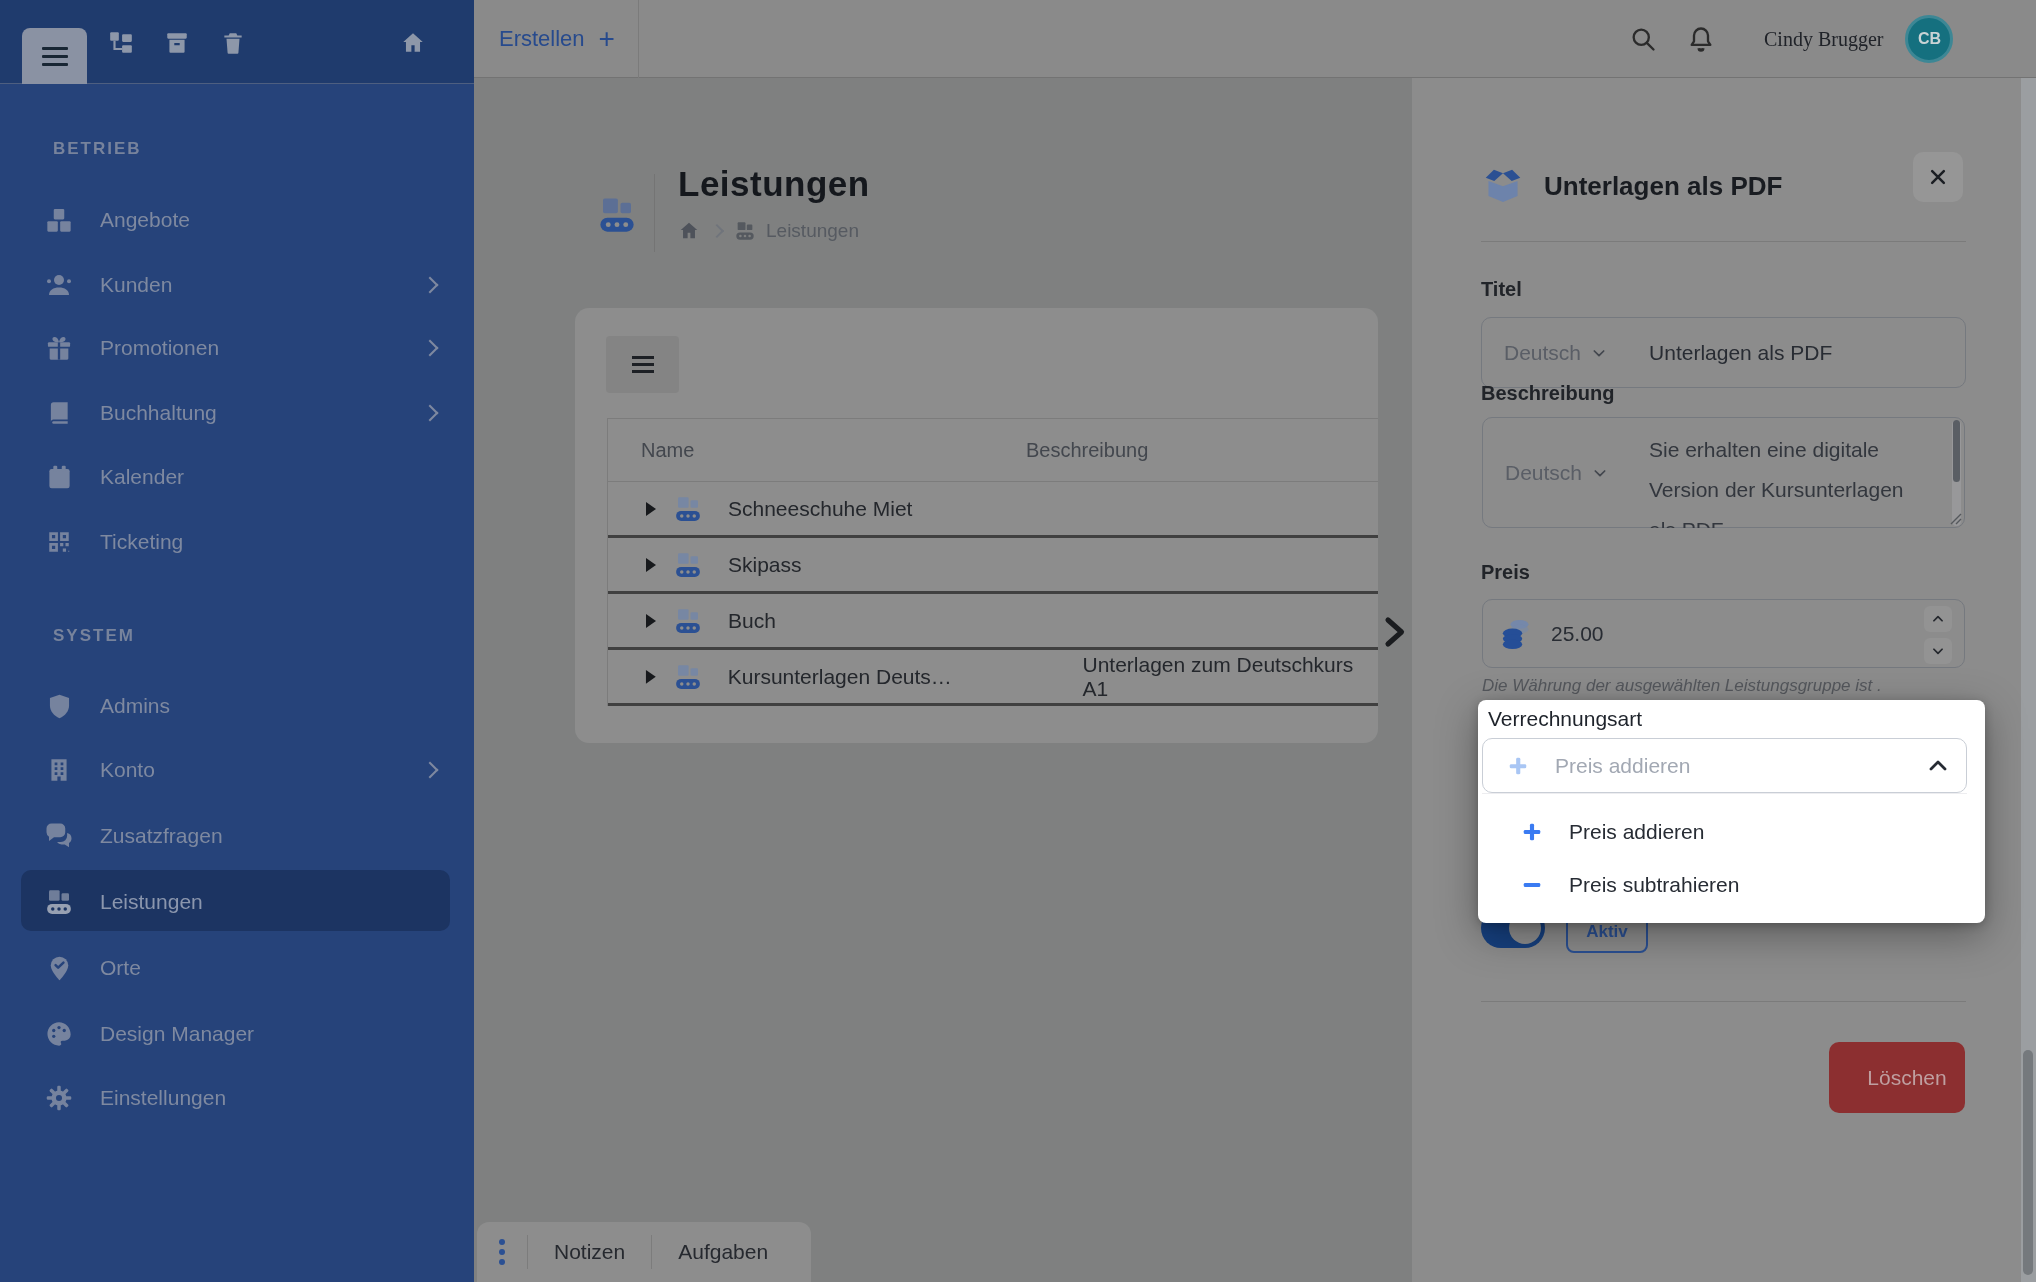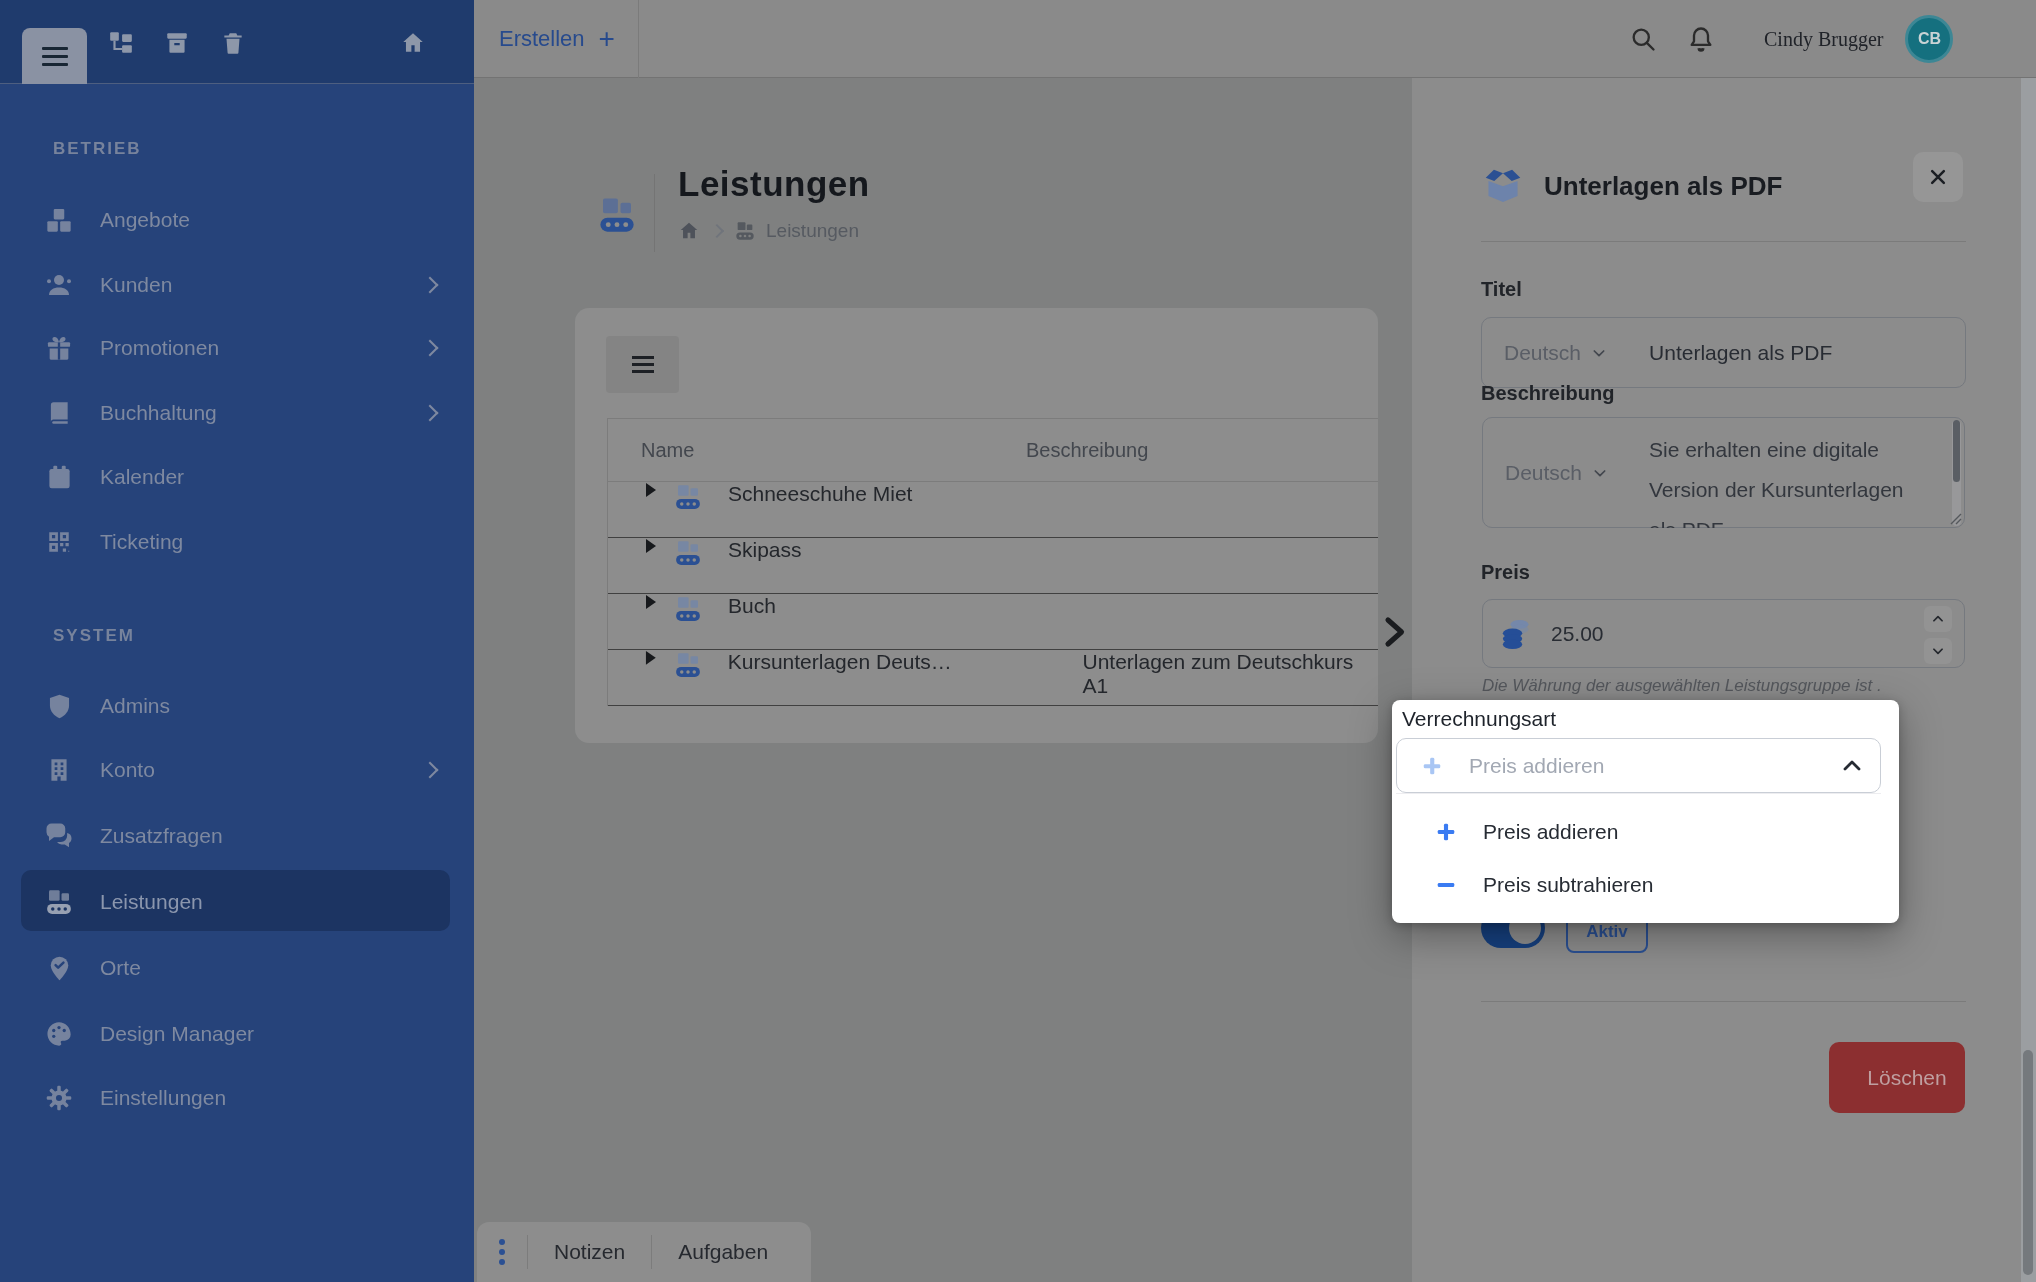--- a/index.html
+++ b/index.html
@@ -40,21 +40,21 @@
   .page-title { position:absolute; left:204px; top:86px; font-size:35px; font-weight:600; color:#15181d; letter-spacing:0.5px; }
   .breadcrumb { position:absolute; left:204px; top:140px; height:26px; display:flex; align-items:center; gap:10px; color:#565a61; font-size:19px; }
   .bc-sep { width:10px; height:10px; border-right:2px solid #70747b; border-top:2px solid #70747b; transform:rotate(45deg); margin:0 2px; }
 
   .card { position:absolute; left:101px; top:230px; width:803px; height:435px; background:#8d8d8d; border-radius:14px; }
   .card-menu-btn { position:absolute; left:31px; top:28px; width:73px; height:57px; background:#848484; border-radius:4px; display:flex; flex-direction:column; justify-content:center; align-items:center; gap:4px; cursor:pointer; }
   .card-menu-btn i { display:block; width:22px; height:3px; background:#1d2025; }
   .ltable { position:absolute; left:32px; top:110px; width:771px; border-left:1px solid #7c7c7c; border-top:1px solid #7c7c7c; }
   .ltable-head { height:63px; display:flex; align-items:center; border-bottom:1px solid #7c7c7c; color:#43474e; font-size:20px; }
   .ltable-head .c1 { margin-left:33px; width:385px; }
-  .lrow { height:56px; display:flex; border-bottom:1px solid #404040; cursor:pointer; }
+  .lrow { height:56px; display:flex; align-items:center; border-bottom:3px solid #404040; cursor:pointer; }
   .lrow .caret { margin-left:36px; width:14px; height:16px; color:#17191c; }
   .lrow .ric { margin-left:14px; }
   .lrow .rname { margin-left:24px; width:280px; color:#24272c; font-size:21px; white-space:nowrap; }
   .lrow .rdesc { margin-left:80px; color:#24272c; font-size:21px; }
   .t-sq { fill:#7787a3; } .t-bar { fill:#2b5093; } .t-dot { fill:#8d8d8d; }
 
   .drawer-handle { position:absolute; left:902px; top:536px; width:36px; height:46px; color:#1a1c1f; cursor:pointer; }
 
   .bottombar { position:absolute; left:3px; top:1144px; width:334px; height:60px; background:#8d8d8d; border-radius:12px 12px 0 0; display:flex; align-items:center; }
   .bb-kebab { width:50px; height:60px; display:flex; align-items:center; justify-content:center; cursor:pointer; }
@@ -82,21 +82,21 @@
   .stepper .sbtn { width:28px; height:26px; background:#939393; border-radius:6px; display:flex; align-items:center; justify-content:center; color:#25282e; cursor:pointer; }
   .helper { position:absolute; left:70px; top:598px; width:490px; color:#54575c; font-size:17px;font-style:italic; }
   .toggle { position:absolute; left:69px; top:830px; width:64px; height:40px; background:#16407f; border-radius:20px; cursor:pointer; }
   .toggle .knob { position:absolute; right:4px; top:4px; width:32px; height:32px; border-radius:50%; background:#8e8e8e; }
   .aktiv-badge { position:absolute; left:154px; top:833px; width:82px; height:42px; border:2px solid #2b5093; border-radius:8px; color:#2b5093; font-size:17px; font-weight:600; display:flex; align-items:center; justify-content:center; cursor:pointer; }
   .delete-btn { position:absolute; left:417px; top:964px; width:136px; height:71px; background:#8c2f30; border:none; border-radius:10px; color:#bf9fa0; font-size:21px; font-family:inherit; cursor:pointer;padding-left:20px; }
   .dr-scrolltrack { left:2021px; top:78px; width:15px; height:1204px; background:#9b9ea1; }
   .dr-scrollthumb { position:absolute; left:2px; top:972px; width:10px; height:225px; background:#75797d; border-radius:5px; cursor:grab; }
 
   
-  .elevated { left:1392px; top:700px; width:507px; height:223px; background:#ffffff; border-radius:8px;
+  .elevated { left:1478px; top:700px; width:507px; height:223px; background:#ffffff; border-radius:8px;
     box-shadow:0 12px 40px rgba(0,0,0,0.35), 0 2px 10px rgba(0,0,0,0.22); z-index:50; }
   .ev-label { position:absolute; left:10px; top:7px; font-size:21px; color:#1e232b; }
   .ev-select { position:absolute; left:4px; top:38px; width:485px; height:55px; border:1.5px solid #c9ced6; border-radius:10px; background:#fff; display:flex; align-items:center; cursor:pointer; }
   .ev-select .plus-faded { margin-left:24px; color:#a9c6f4; }
   .ev-select .ph { margin-left:26px; color:#a2a8b3; font-size:21px; }
   .ev-select .chup { position:absolute; right:16px; color:#262b33; }
   .ev-menu { position:absolute; left:4px; top:93px; width:485px; height:130px; background:#fff; border-radius:0 0 10px 10px; border-top:1px solid #ededf0; padding-top:11px; }
   .ev-option { height:53px; display:flex; align-items:center; cursor:pointer; }
   .ev-option .oic { margin-left:39px; width:22px; display:flex; justify-content:center; color:#3a7bf2; }
   .ev-option .olbl { margin-left:26px; color:#272c34; font-size:21px; }

